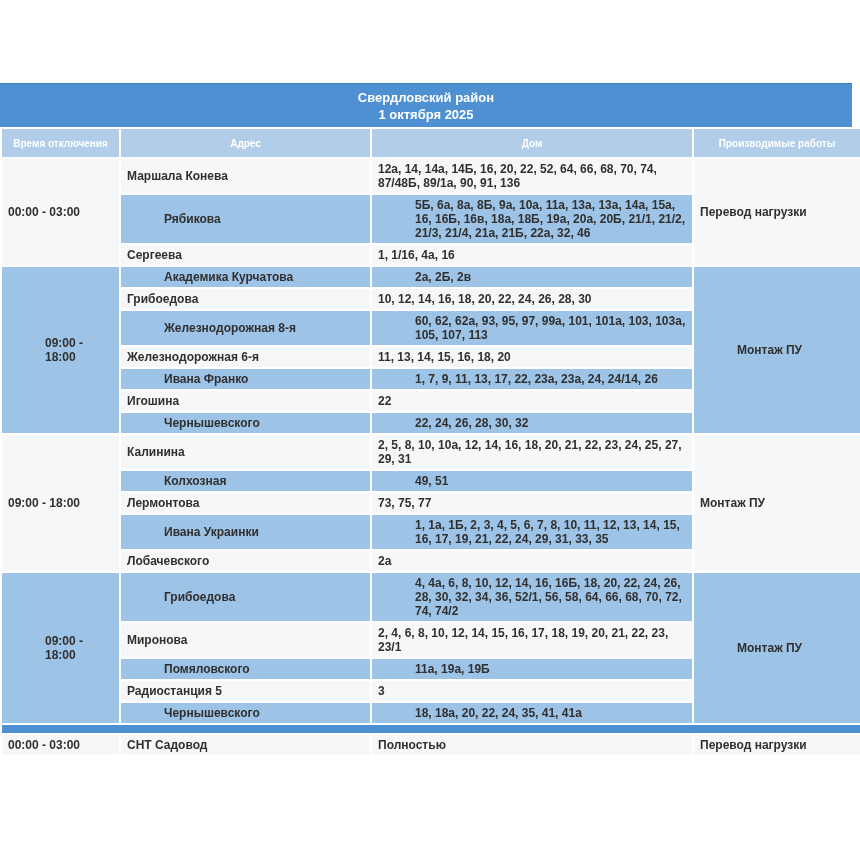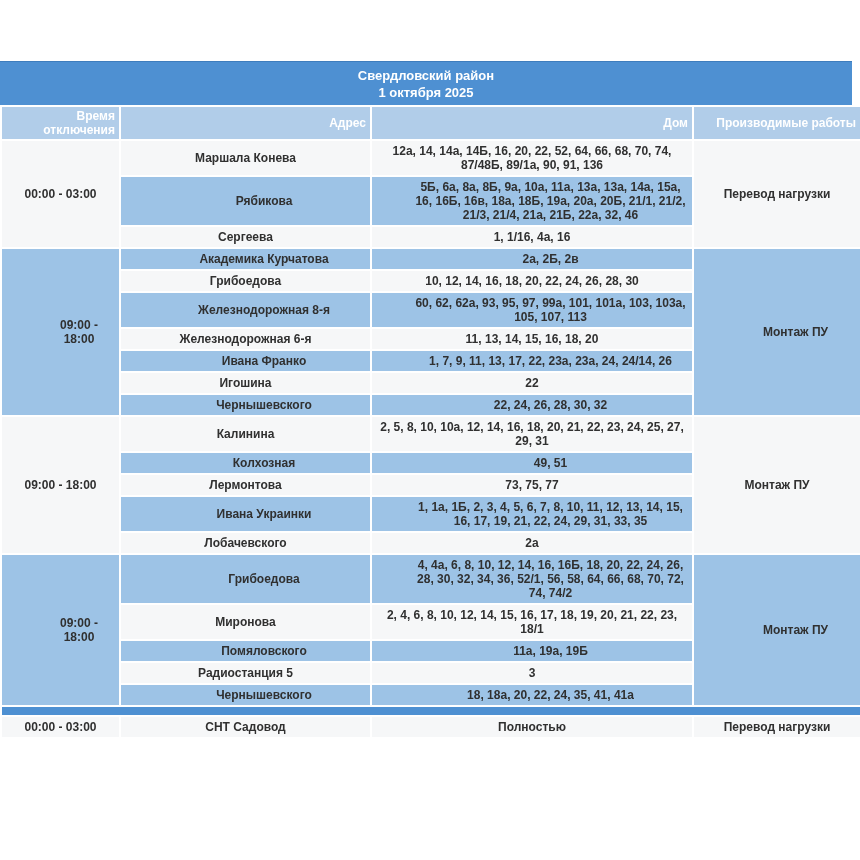--- a/index.html
+++ b/index.html
@@ -12,21 +12,21 @@
   }
   *{box-sizing:border-box;}
   html,body{margin:0;padding:0;}
   body{
     width:860px;height:860px;
     background:#ffffff;
     font-family:"Liberation Sans","DejaVu Sans",sans-serif;
     color:var(--text-dark);
   }
   .page{width:860px;height:860px;overflow:hidden;}
-  .table-wrap{margin-top:61px;width:852px;}
+  .table-wrap{margin-top:83px;width:852px;}
   .main-header{
     width:100%;
     min-height:44px;
     background:var(--header-bg);
     color:#ffffff;
     font-weight:bold;
     font-size:13px;
     line-height:17px;
     display:flex;
     flex-direction:column;
@@ -44,32 +44,32 @@
     background:#ffffff;
   }
   col.c-time{width:117px;}
   col.c-addr{width:249px;}
   col.c-house{width:320px;}
   col.c-work{width:166px;}
   th{
     background:var(--colhead-bg);
     color:#ffffff;
     font-weight:bold;
-    font-size:12px;
+    font-size:10px;
     height:28px;
     padding:2px 4px;
-    text-align:right;
+    text-align:center;
     vertical-align:middle;
   }
   td{
     font-size:12px;
     font-weight:bold;
     line-height:14px;
     padding:3px 6px;
-    text-align:center;
+    text-align:left;
     vertical-align:middle;
     color:var(--text-dark);
   }
   td.light{background:var(--row-light);}
   td.blue{background:var(--row-blue);padding-left:43px;}
   tr.separator-row td.separator{
     background:var(--sep-bg);
     height:8px;
     padding:0;
     line-height:0;
@@ -169,21 +169,21 @@
             <td class="house-cell light">2а</td>
           </tr>
           <tr>
             <td class="time-cell blue" rowspan="5">09:00 - 18:00</td>
             <td class="addr-cell blue">Грибоедова</td>
             <td class="house-cell blue">4, 4а, 6, 8, 10, 12, 14, 16, 16Б, 18, 20, 22, 24, 26, 28, 30, 32, 34, 36, 52/1, 56, 58, 64, 66, 68, 70, 72, 74, 74/2</td>
             <td class="work-cell blue" rowspan="5">Монтаж ПУ</td>
           </tr>
           <tr>
             <td class="addr-cell light">Миронова</td>
-            <td class="house-cell light">2, 4, 6, 8, 10, 12, 14, 15, 16, 17, 18, 19, 20, 21, 22, 23, 18/1</td>
+            <td class="house-cell light">2, 4, 6, 8, 10, 12, 14, 15, 16, 17, 18, 19, 20, 21, 22, 23, 23/1</td>
           </tr>
           <tr>
             <td class="addr-cell blue">Помяловского</td>
             <td class="house-cell blue">11а, 19а, 19Б</td>
           </tr>
           <tr>
             <td class="addr-cell light">Радиостанция 5</td>
             <td class="house-cell light">3</td>
           </tr>
           <tr>

